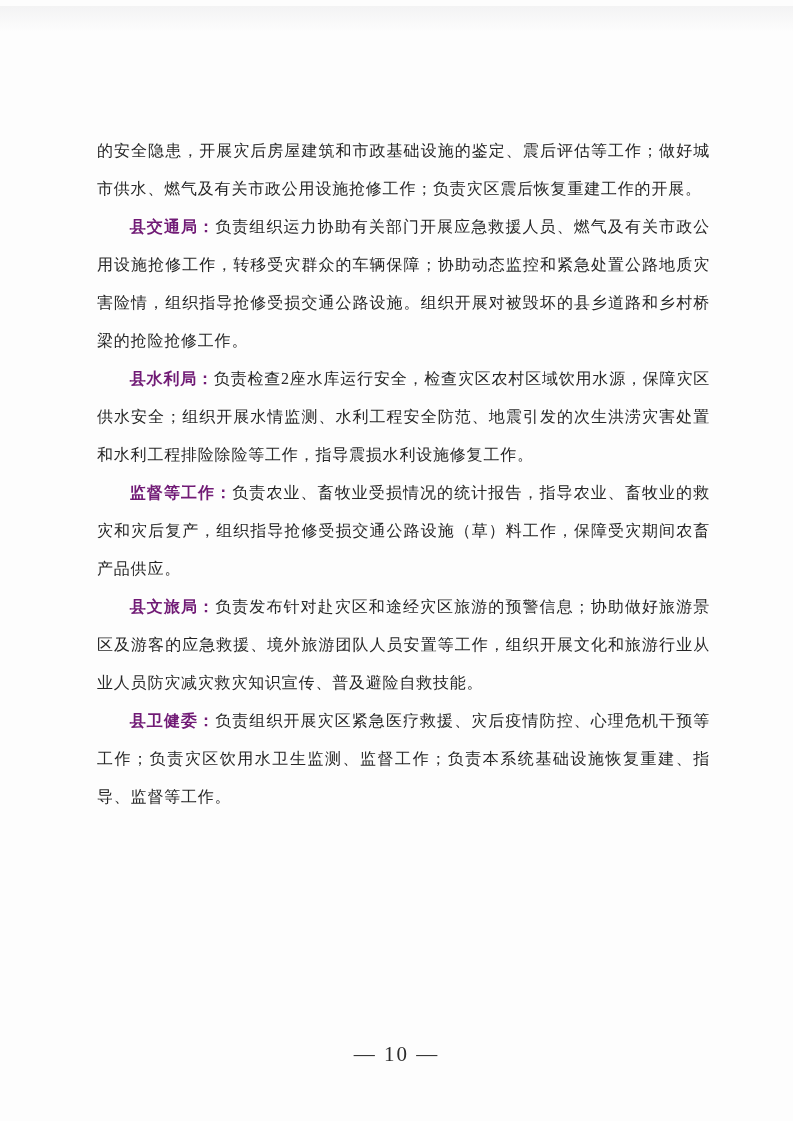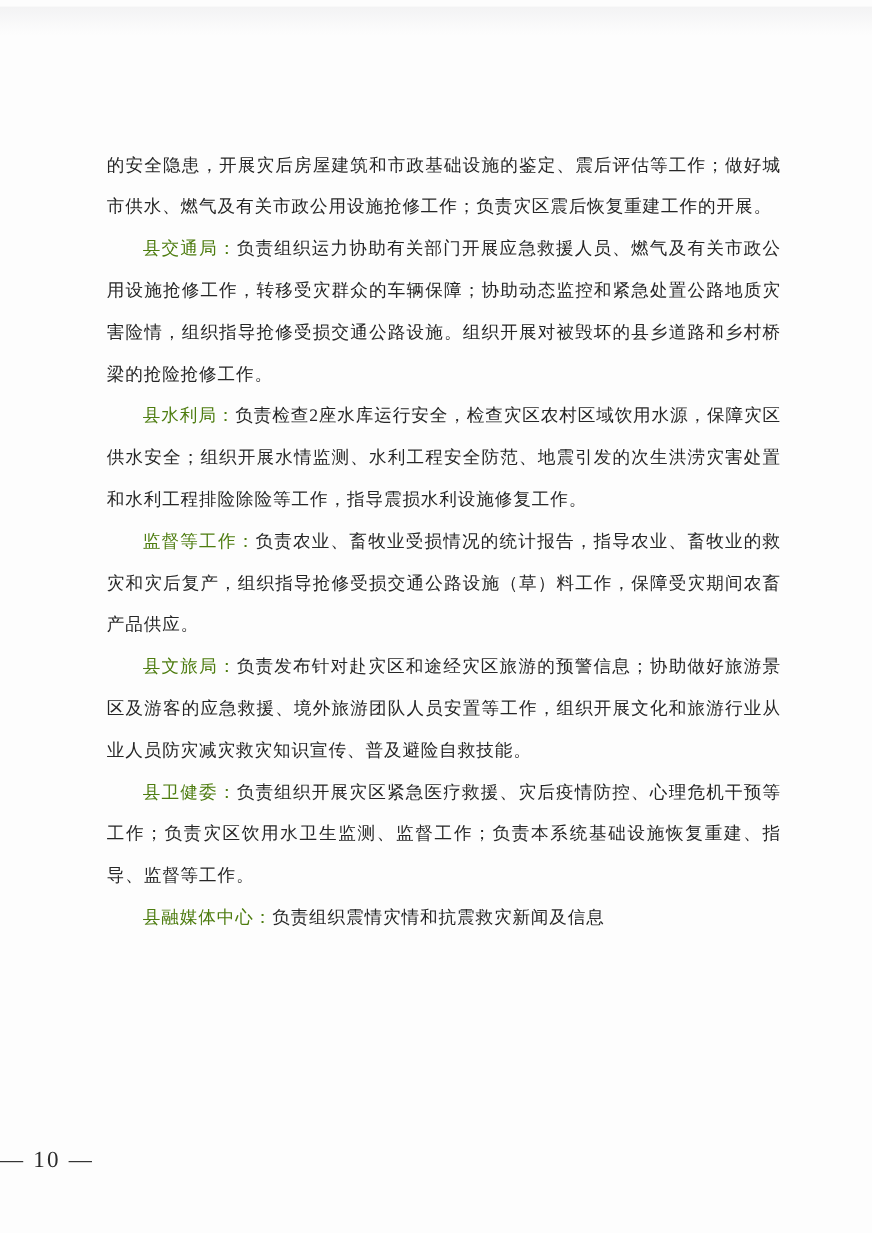--- a/index.html
+++ b/index.html
@@ -36,29 +36,30 @@
     letter-spacing: 0.8px;
     text-align: justify;
   }
   .para {
     margin: 0;
   }
   .para.indent {
     text-indent: 2.05em;
   }
   .lead {
-    font-weight: 400;
+    font-weight: 700;
     font-family: "Liberation Sans", "DejaVu Sans", sans-serif;
-    color: #4d7c0f;
+    color: #701a75;
   }
   .page-footer {
     position: absolute;
     top: 1042px;
     left: 0;
     width: 100%;
+    text-align: center;
     font-size: 21px;
     letter-spacing: 2px;
     color: #2b2b2b;
     font-family: "Liberation Serif", "DejaVu Serif", serif;
   }
 </style>
 </head>
 <body>
 
 <div class="scan-band"></div>
@@ -69,16 +70,15 @@
   <p class="para indent"><span class="lead">县交通局：</span><span>负责组织运力协助有关部门开展应急救援人员、燃气及有关市政公用设施抢修工作，转移受灾群众的车辆保障；协助动态监控和紧急处置公路地质灾害险情，组织指导抢修受损交通公路设施。组织开展对被毁坏的县乡道路和乡村桥梁的抢险抢修工作。</span></p>
 
   <p class="para indent"><span class="lead">县水利局：</span><span>负责检查2座水库运行安全，检查灾区农村区域饮用水源，保障灾区供水安全；组织开展水情监测、水利工程安全防范、地震引发的次生洪涝灾害处置和水利工程排险除险等工作，指导震损水利设施修复工作。</span></p>
 
   <p class="para indent"><span class="lead">监督等工作：</span><span>负责农业、畜牧业受损情况的统计报告，指导农业、畜牧业的救灾和灾后复产，组织指导抢修受损交通公路设施（草）料工作，保障受灾期间农畜产品供应。</span></p>
 
   <p class="para indent"><span class="lead">县文旅局：</span><span>负责发布针对赴灾区和途经灾区旅游的预警信息；协助做好旅游景区及游客的应急救援、境外旅游团队人员安置等工作，组织开展文化和旅游行业从业人员防灾减灾救灾知识宣传、普及避险自救技能。</span></p>
 
   <p class="para indent"><span class="lead">县卫健委：</span><span>负责组织开展灾区紧急医疗救援、灾后疫情防控、心理危机干预等工作；负责灾区饮用水卫生监测、监督工作；负责本系统基础设施恢复重建、指导、监督等工作。</span></p>
 
-  <p class="para indent"><span class="lead">县融媒体中心：</span><span>负责组织震情灾情和抗震救灾新闻及信息</span></p>
 </div>
 
 <div class="page-footer">— 10 —</div>
 
 </body></html>

